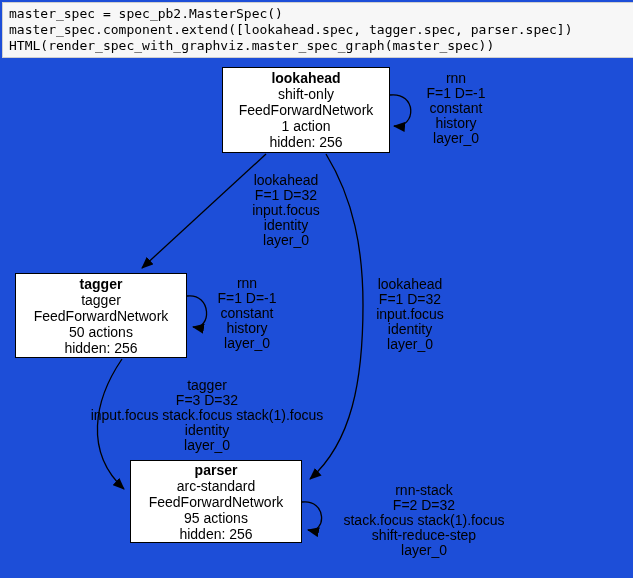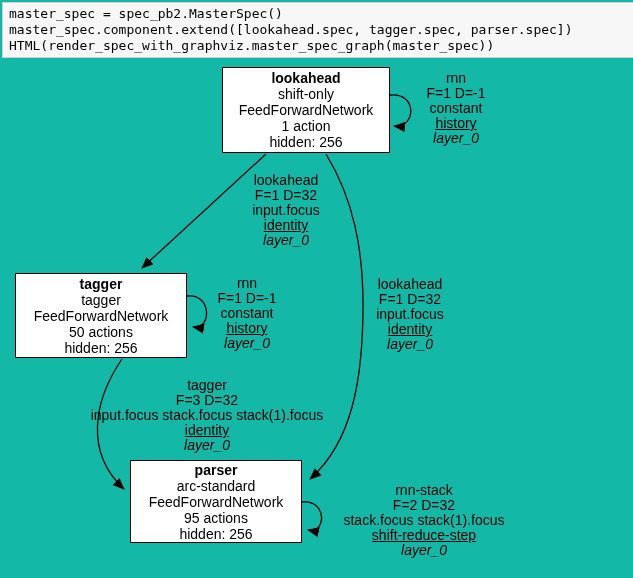--- a/index.html
+++ b/index.html
@@ -1,35 +1,35 @@
 <!DOCTYPE html>
 <html><head>
 <meta charset="utf-8">
 <style>
   html,body{margin:0;padding:0;background:#ffffff;}
-  .screen{position:relative;width:633px;height:578px;background:#14b8a6;overflow:hidden;
+  .screen{position:relative;width:633px;height:578px;background:#1d4ed8;overflow:hidden;
           font-family:"Liberation Sans", sans-serif;color:#000000;}
   
   .code-cell{position:absolute;left:2px;top:2px;width:631px;height:48px;
              background:#f7f7f7;border:1px solid #cfcfcf;margin:0;
              padding:3px 0 3px 6px;
              font-family:"DejaVu Sans Mono", monospace;font-size:13px;line-height:16px;
              color:#000000;white-space:pre;overflow:hidden;}
   .code-line{height:16px;}
   
   .graph{position:absolute;left:0;top:58px;width:633px;height:520px;}
   .graph svg{position:absolute;left:0;top:0;}
   .gnode{position:absolute;border:1.5px solid #000000;background:#ffffff;
          text-align:center;font-size:14px;line-height:16px;
          display:flex;flex-direction:column;justify-content:center;box-sizing:border-box;}
   .gnode .t{font-weight:bold;}
   .glabel{position:absolute;text-align:center;font-size:14px;line-height:15px;}
   .glabel .t{font-weight:normal;}
-  .u{text-decoration:underline;}
-  .i{font-style:italic;text-align:center;}
+  .u{}
+  .i{text-align:center;}
 </style>
 </head>
 <body>
 
 <div class="screen">
 
   <pre class="code-cell"><div class="code-line">master_spec = spec_pb2.MasterSpec()</div><div class="code-line">master_spec.component.extend([lookahead.spec, tagger.spec, parser.spec])</div><div class="code-line">HTML(render_spec_with_graphviz.master_spec_graph(master_spec))</div></pre>
 
   <div class="graph">
 

